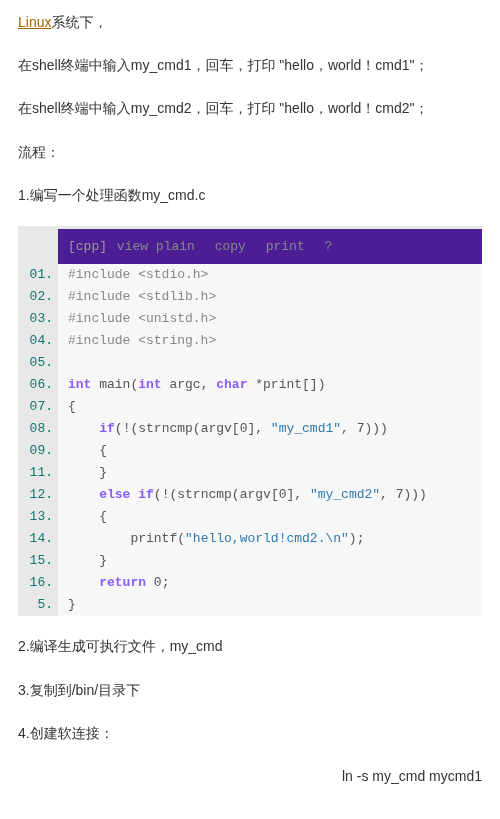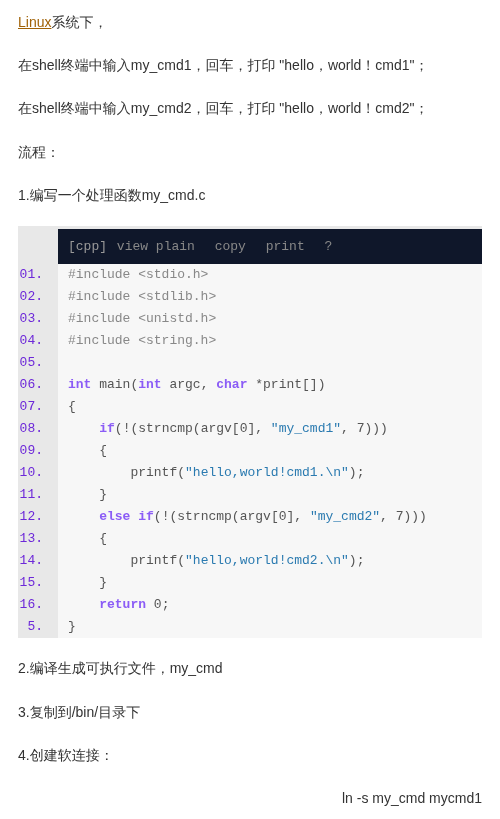--- a/index.html
+++ b/index.html
@@ -9,42 +9,42 @@
       font-size: 14px;
       color: #333;
       line-height: 1.8;
       padding: 10px 18px;
       background: #fff;
     }
     .para { margin-bottom: 18px; }
     .highlight { color: #a16207; text-decoration: underline; }
     .code-block { margin: 6px 0 18px 0; }
     .code-toolbar {
-      background: #0f172a;
+      background: #4c1d95;
       border-left: 40px solid #e8e8e8;
       border-top: 3px solid #e8e8e8;
       padding: 6px 10px;
       font-family: Consolas, "Courier New", monospace;
       font-size: 13px;
       color: #888;
     }
     .code-toolbar span { margin-right: 12px; cursor: pointer; }
     .code-toolbar .bracket { color: #999; margin-right: 2px; }
     .code-lines {
       background: #f7f7f7;
       font-family: Consolas, "Courier New", monospace;
       font-size: 13px;
     }
     .code-row { display: flex; line-height: 22px; }
     .lineno {
       width: 40px;
       text-align: right;
-      padding-right: 15px;
+      padding-right: 5px;
       background: #e8e8e8;
-      color: #6d28d9;
+      color: #0f766e;
       flex-shrink: 0;
       user-select: none;
     }
     .linecontent {
       padding-left: 10px;
       white-space: pre;
       color: #555;
       text-align: right;
     }
     .kw { color: #8b5cf6; font-weight: bold; }
@@ -103,24 +103,20 @@
       </div>
       <div class="code-row">
         <div class="lineno">08.</div>
         <div class="linecontent"><span>    </span><span class="kw">if</span><span>(!(strncmp(argv[0], </span><span class="str">"my_cmd1"</span><span>, 7)))</span></div>
       </div>
       <div class="code-row">
         <div class="lineno">09.</div>
         <div class="linecontent"><span>    {</span></div>
       </div>
       <div class="code-row">
-        <div class="lineno">10.</div>
-        <div class="linecontent"><span>        printf(</span><span class="str">"hello,world!cmd1.\n"</span><span>);</span></div>
-      </div>
-      <div class="code-row">
         <div class="lineno">11.</div>
         <div class="linecontent"><span>    }</span></div>
       </div>
       <div class="code-row">
         <div class="lineno">12.</div>
         <div class="linecontent"><span>    </span><span class="kw">else</span><span> </span><span class="kw">if</span><span>(!(strncmp(argv[0], </span><span class="str">"my_cmd2"</span><span>, 7)))</span></div>
       </div>
       <div class="code-row">
         <div class="lineno">13.</div>
         <div class="linecontent"><span>    {</span></div>

